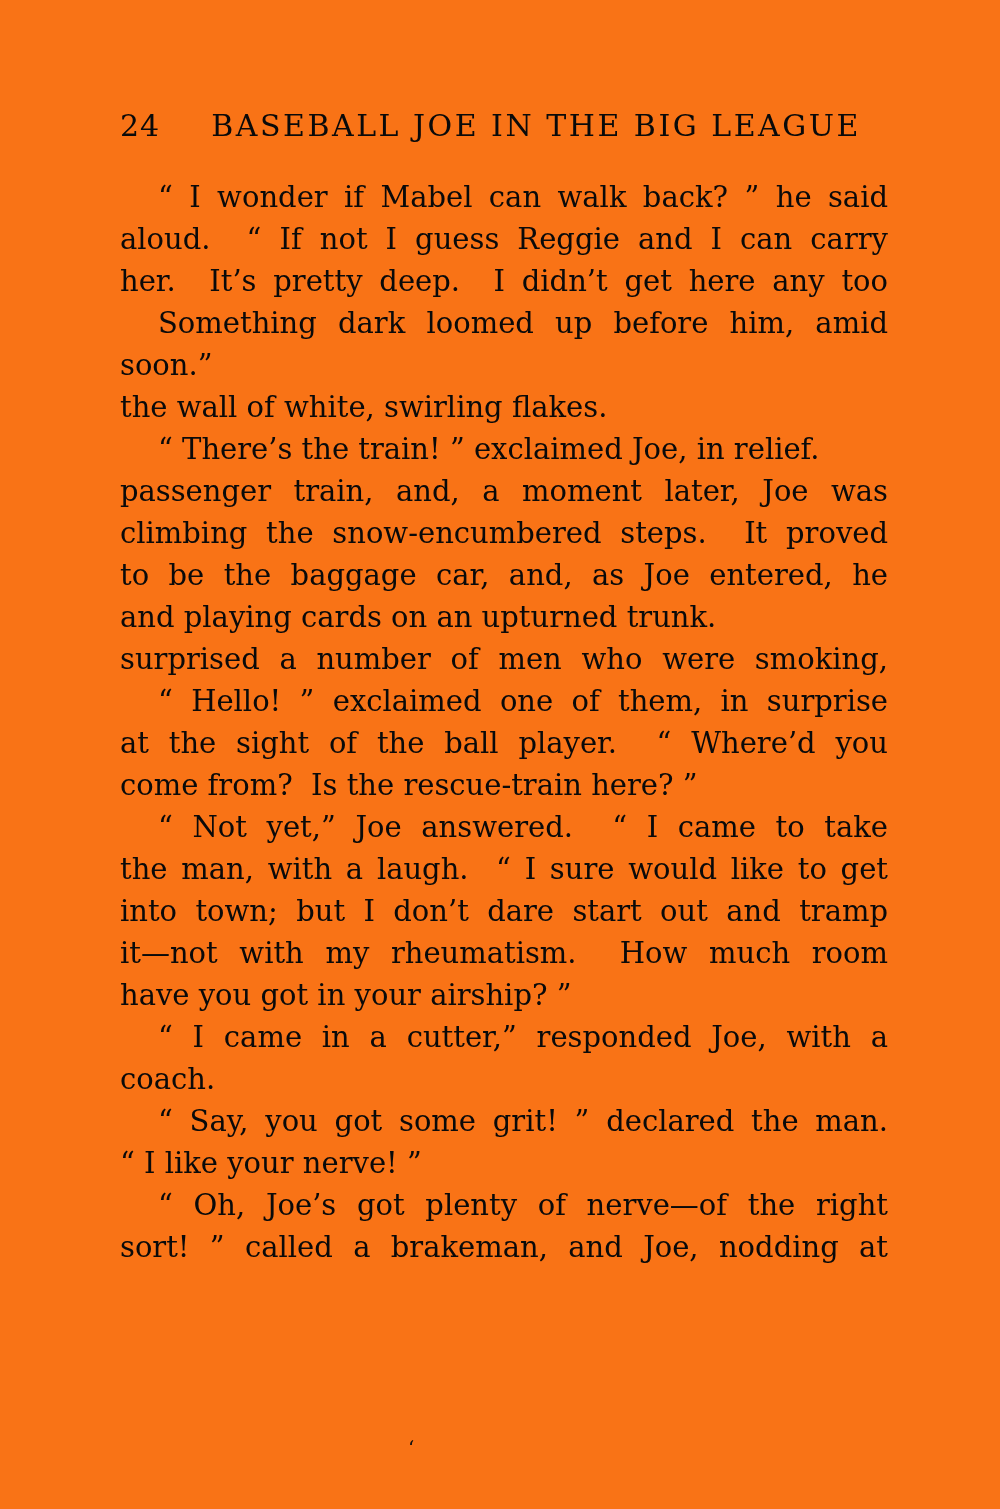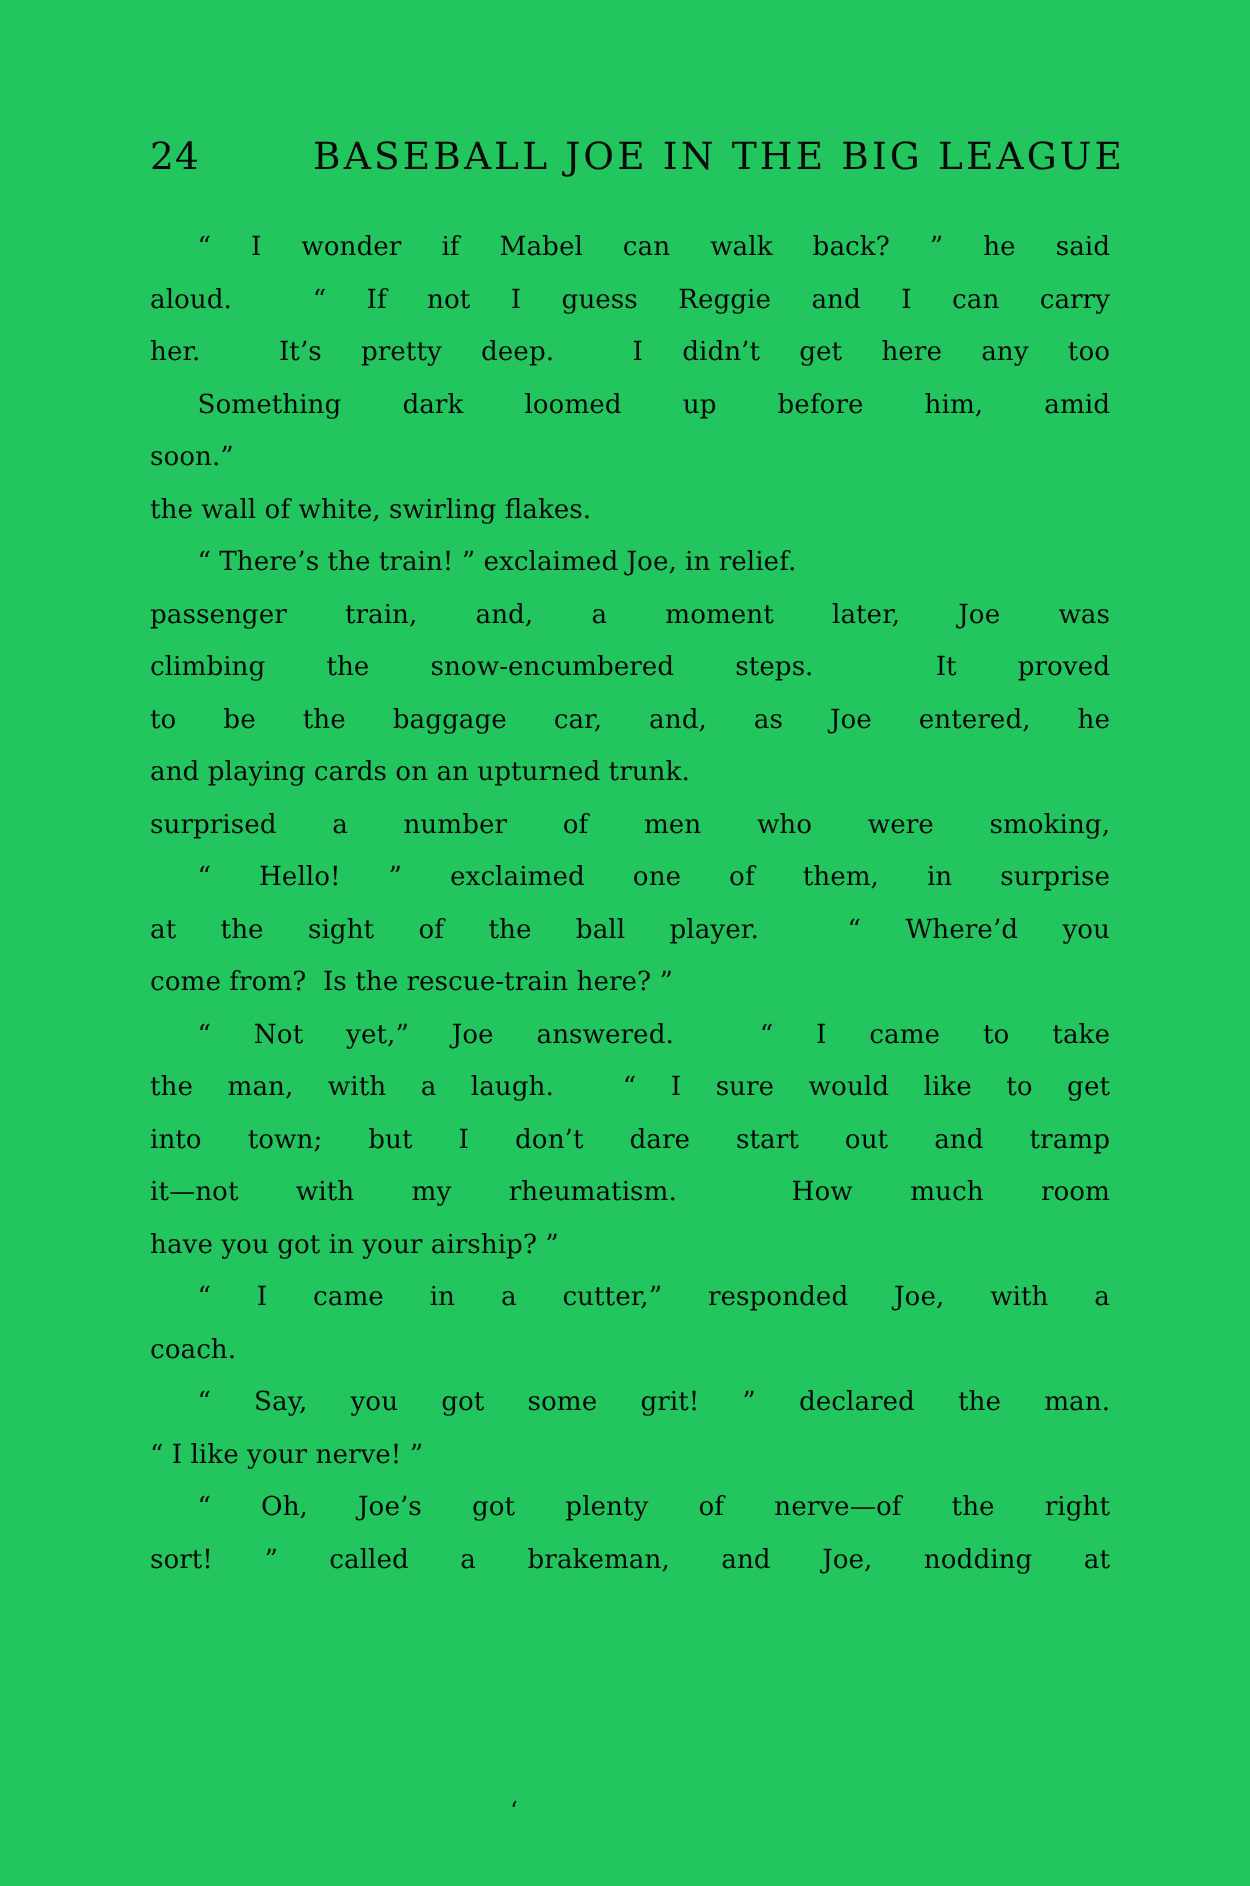--- a/index.html
+++ b/index.html
@@ -4,46 +4,46 @@
 <style>
   html, body {
     margin: 0;
     padding: 0;
     background: #ffffff;
   }
   .page {
     position: relative;
     width: 1000px;
     height: 1509px;
-    background: #22c55e;
+    background: #f97316;
     color: #0a0a0a;
     font-family: "DejaVu Serif", "Liberation Serif", serif;
     overflow: hidden;
   }
   .running-header {
     display: flex;
     align-items: baseline;
     margin: 108px 112px 32px 120px;
     font-size: 30px;
     line-height: 36px;
     white-space: nowrap;
   }
   .pagenum {
     flex: 0 0 auto;
     letter-spacing: 1px;
   }
   .header-title {
     flex: 1 1 auto;
-    text-align: right;
+    text-align: center;
     letter-spacing: 2.5px;
     transform: translateX(12px);
   }
   .body-text {
     margin: 15px 112px 0 120px;
-    font-size: 21px;
+    font-size: 29px;
     line-height: 42px;
   }
   .line {
     white-space: pre-wrap;
   }
   .line.indent {
     text-indent: 38px;
   }
   .line.just {
     text-align: justify;

